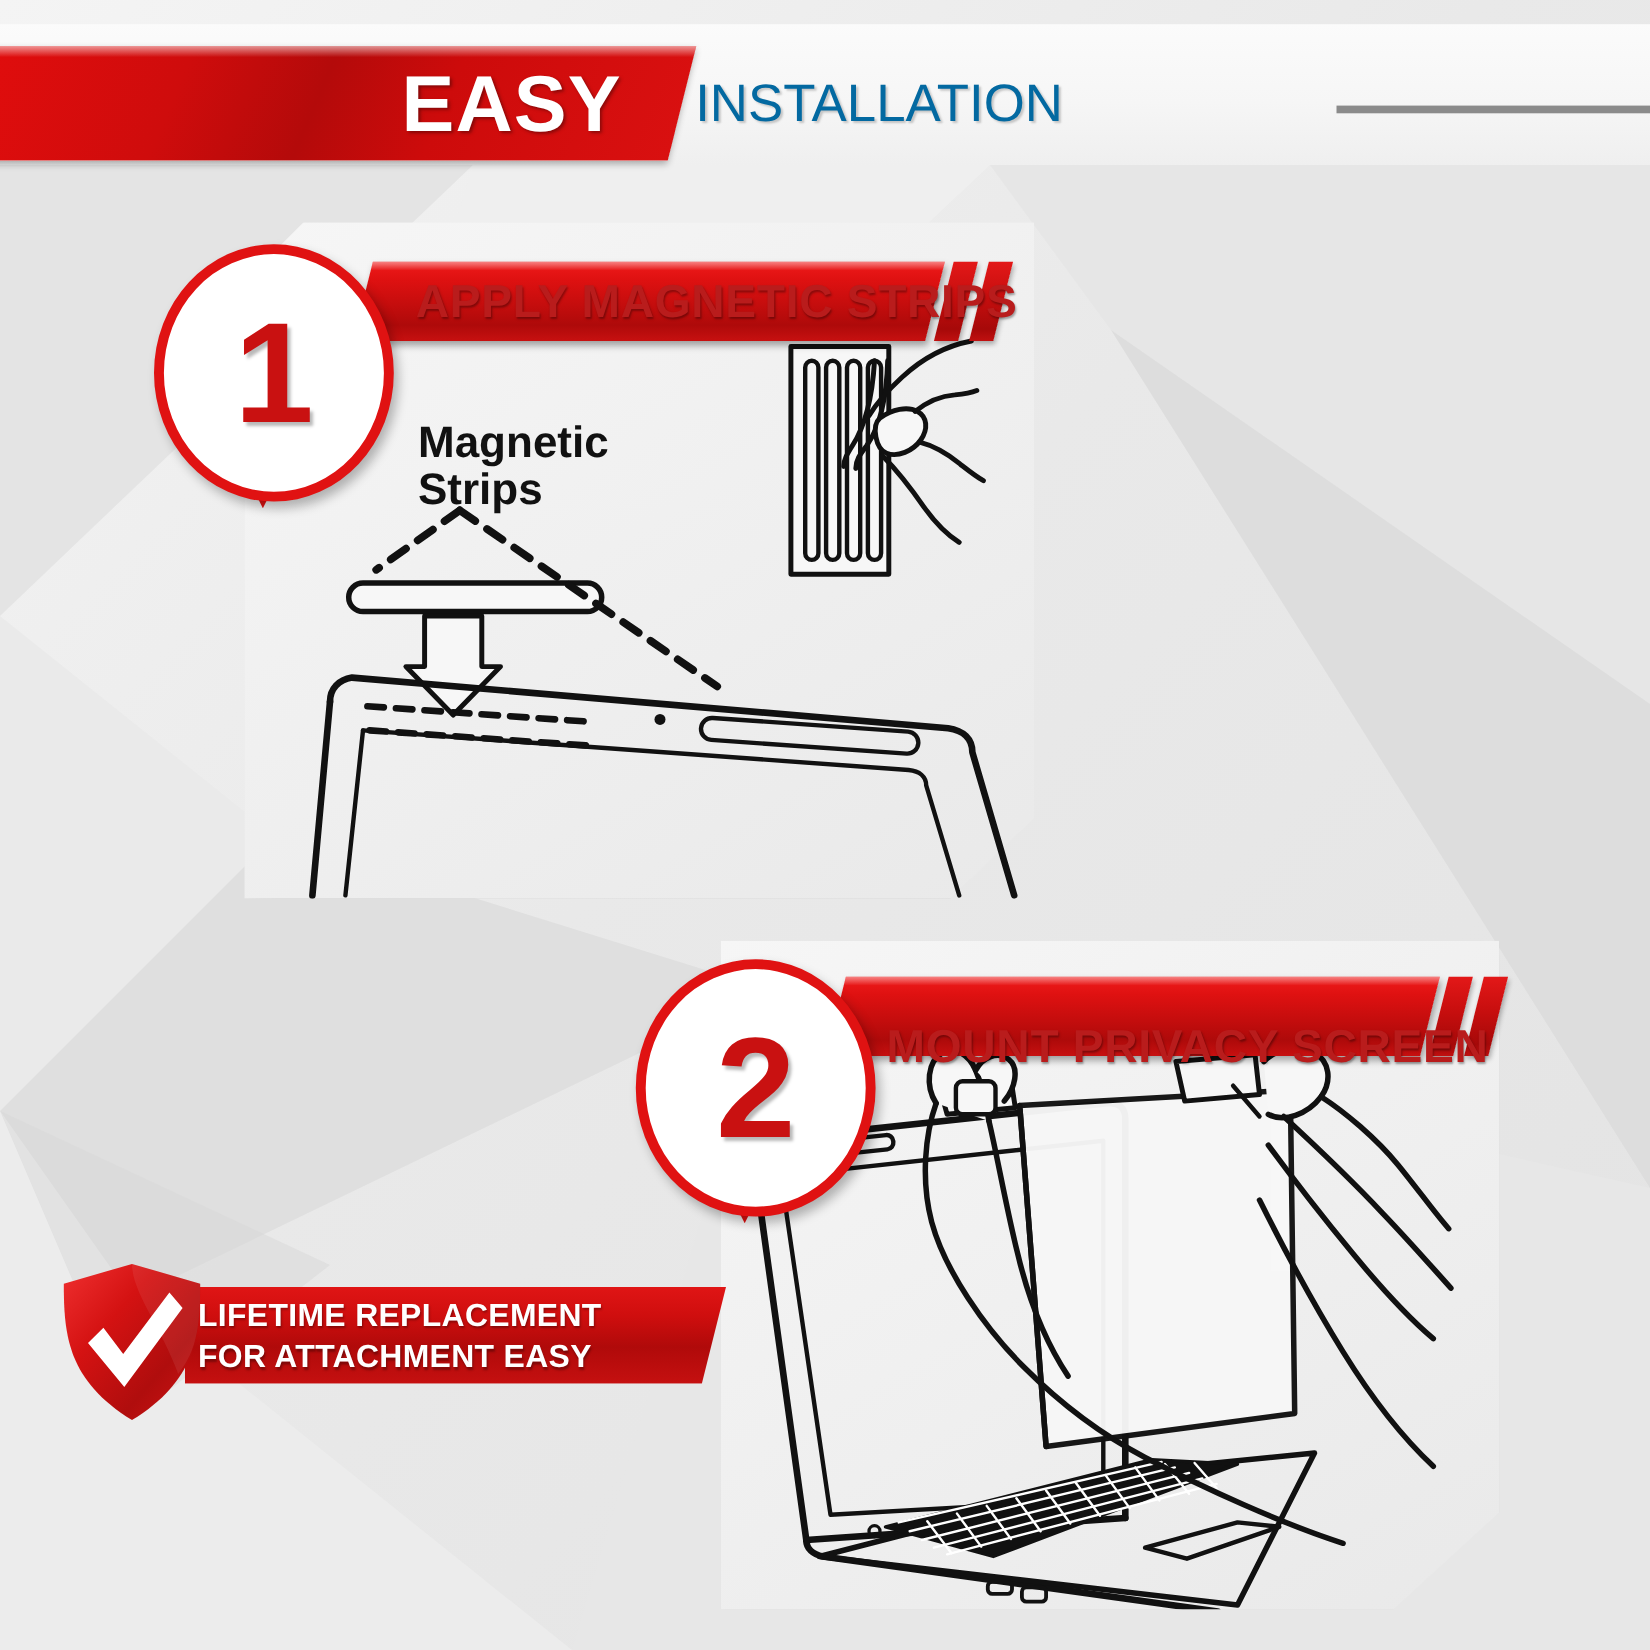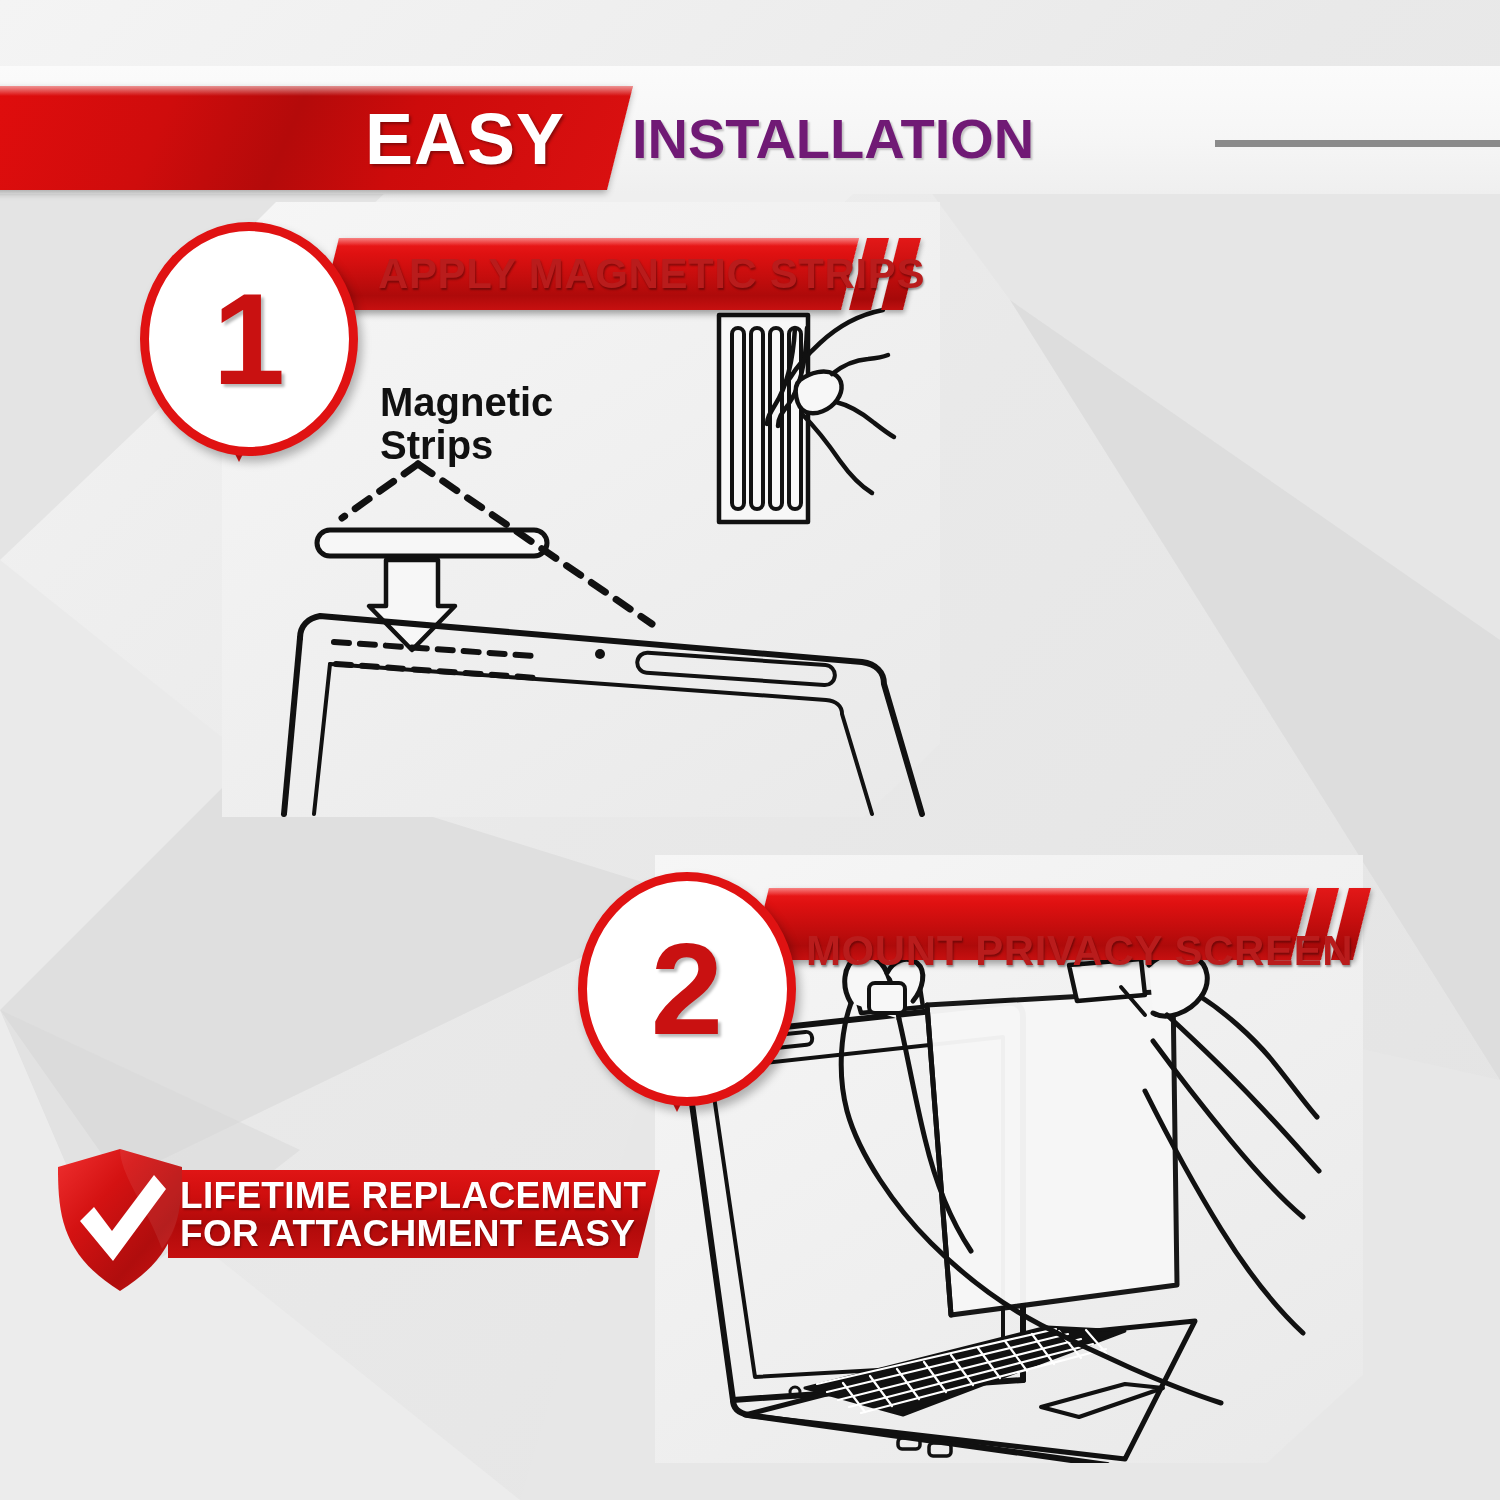--- a/index.html
+++ b/index.html
@@ -9,42 +9,42 @@
     background:#ececec;
     position:relative;
   }
   #stage{position:absolute;inset:0;width:1500px;height:1500px;}
 
   
   .bg-layer{position:absolute;inset:0;}
   .bg-base{background:linear-gradient(135deg,#f4f4f4 0%,#e9e9e9 45%,#e3e3e3 100%);}
 
   
-  .header-wrap{position:absolute;left:0;top:0;width:1356px;height:170px;margin-top:44px;}
+  .header-wrap{position:absolute;left:0;top:0;width:1356px;height:170px;}
   .header-white{position:absolute;left:0;top:22px;width:1500px;height:128px;
       background:linear-gradient(180deg,#fbfbfb 0%,#f6f6f6 55%,#efefef 100%);}
   .header-redbar{
     position:absolute;left:-20px;top:42px;width:640px;height:104px;
     background:linear-gradient(100deg,#e00d0d 0%,#cf0c0c 28%,#b40a0a 48%,#cd0b0b 66%,#d91010 100%);
     transform:skewX(-14deg);
     box-shadow:0 3px 7px rgba(0,0,0,.30);
   }
   .header-redbar:after{
     content:"";position:absolute;left:0;top:0;width:100%;height:10px;
     background:linear-gradient(180deg,rgba(255,255,255,.55),rgba(255,255,255,0));
   }
   .header-easy{
     position:absolute;left:365px;top:50px;
     font-size:72px;font-weight:bold;letter-spacing:1px;color:#ffffff;
     text-shadow:2px 2px 3px rgba(0,0,0,.35);
     line-height:90px;
   }
   .header-install{
     position:absolute;left:632px;top:50px;
-    font-size:56px;font-weight:bold;letter-spacing:0px;color:#701a75;
+    font-size:48px;font-weight:normal;letter-spacing:0px;color:#0369a1;
     text-shadow:2px 2px 2px rgba(0,0,0,.20);
     line-height:90px;
   }
   .header-rule{
     position:absolute;left:1215px;top:96px;width:290px;height:7px;
     background:#8b8b8b;
   }
 
   
   .card{
@@ -114,21 +114,21 @@
   
   .guarantee{position:absolute;left:50px;top:1145px;width:610px;height:135px;z-index:7;}
   .ribbon{
     position:absolute;left:118px;top:25px;width:492px;height:88px;
     background:linear-gradient(180deg,#e01515 0%,#cf0e0e 30%,#b00a0a 62%,#c51010 100%);
     clip-path:polygon(0 0, 100% 0, calc(100% - 22px) 100%, 0 100%);
     box-shadow:3px 4px 7px rgba(0,0,0,.32);
   }
   .ribbon-text{
     position:absolute;left:130px;top:32px;width:470px;
-    font-size:37px;font-weight:bold;color:#fff;line-height:38px;letter-spacing:.3px;
+    font-size:29px;font-weight:bold;color:#fff;line-height:38px;letter-spacing:.3px;
     text-shadow:1px 2px 2px rgba(0,0,0,.32);
   }
   .shield{position:absolute;left:0;top:0;width:140px;height:150px;}
 
   .il{position:absolute;}
 </style>
 </head>
 <body>
 
 <div id="stage">

